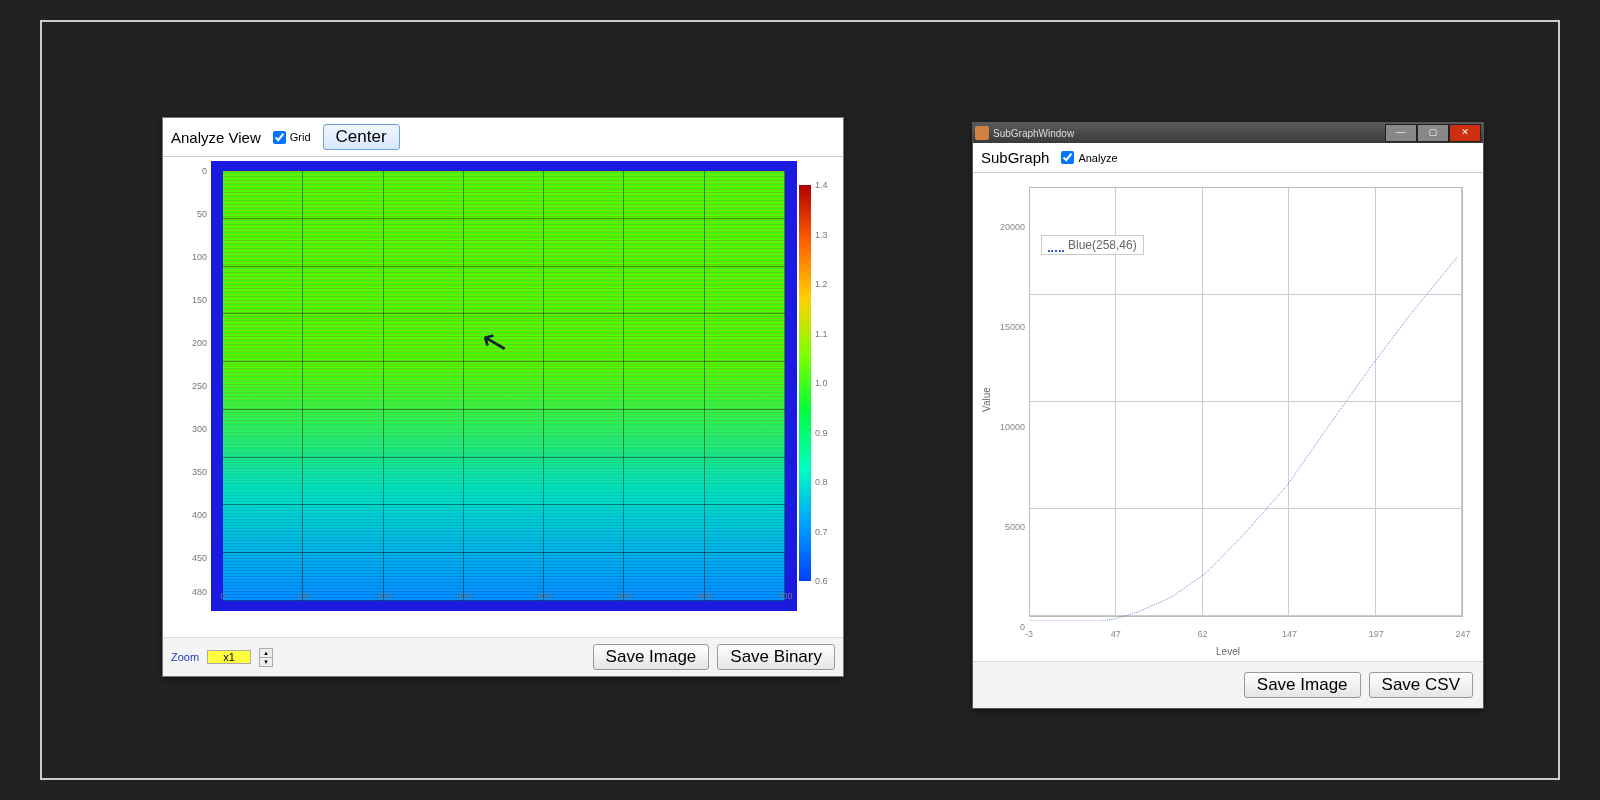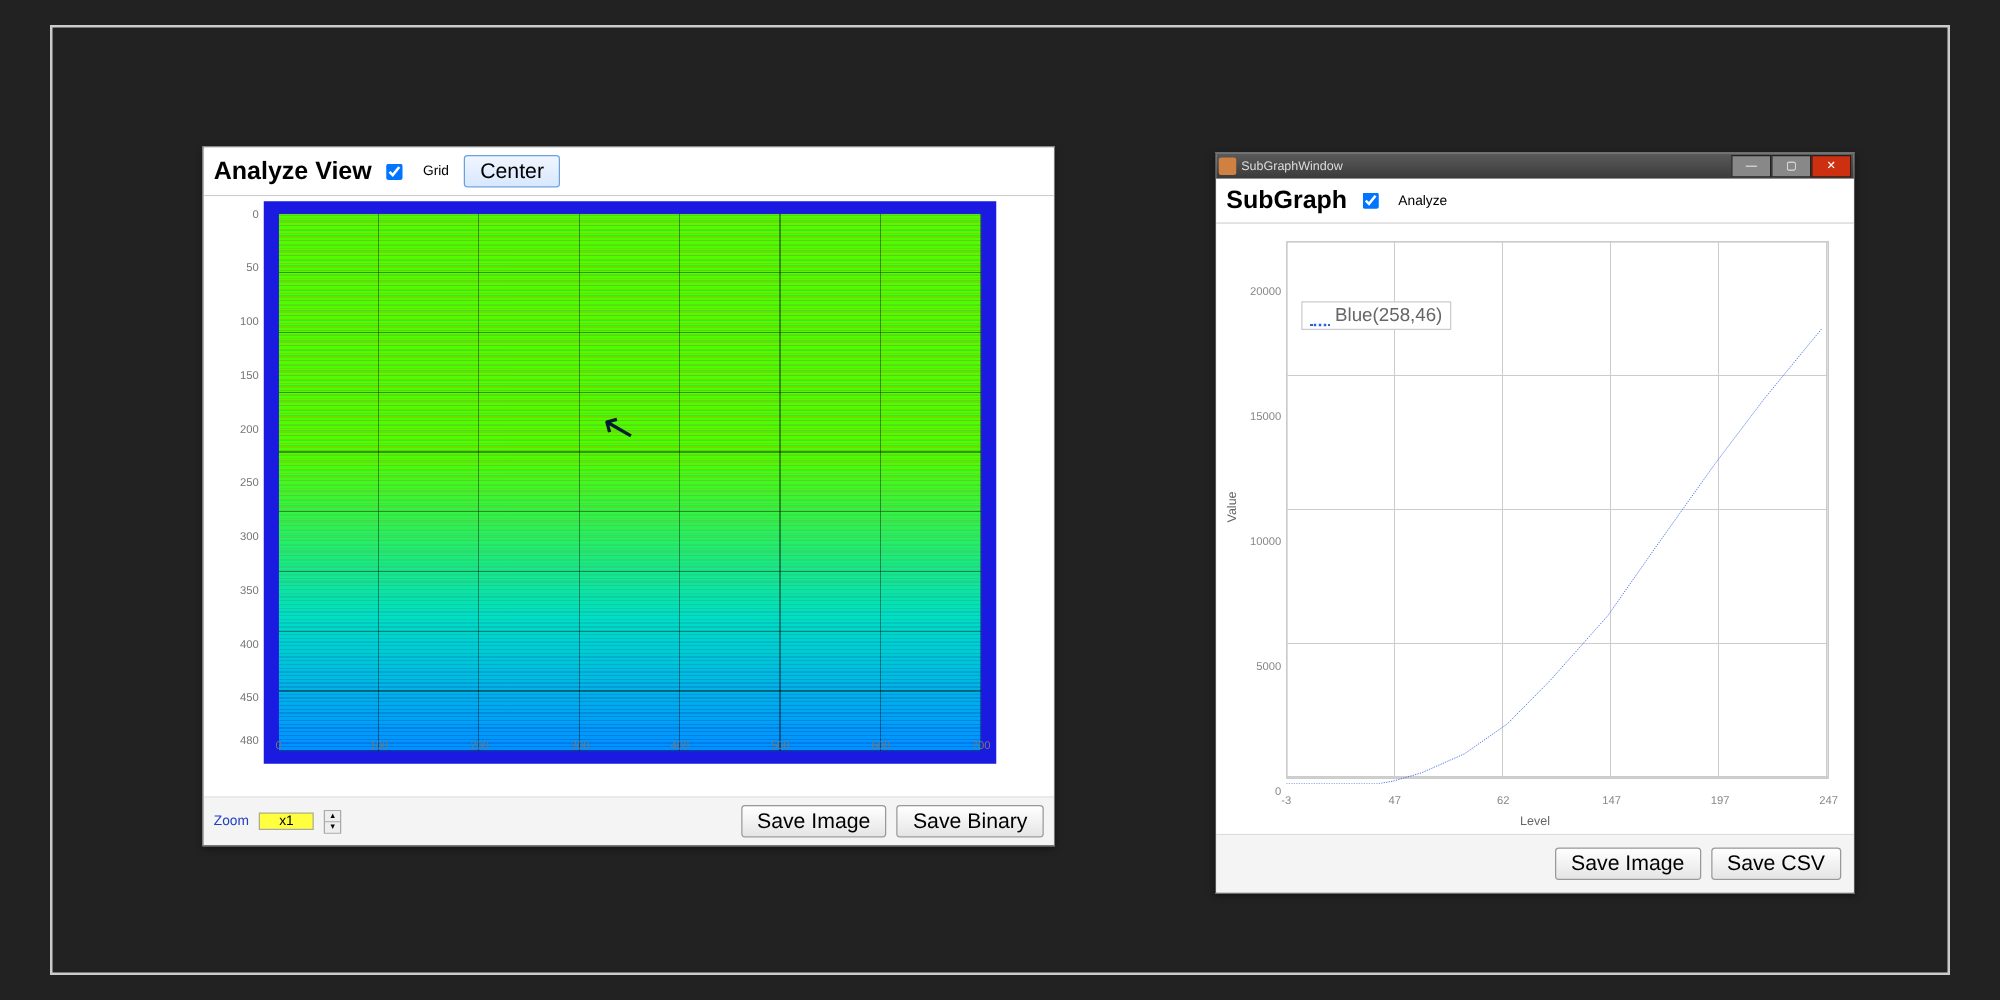--- a/index.html
+++ b/index.html
@@ -1,22 +1,22 @@
 <!DOCTYPE html>
 <html><head>
 <meta charset="utf-8">
 <style>
 html,body{margin:0;padding:0;width:1600px;height:800px;background:#222;font-family:"Segoe UI",Tahoma,sans-serif;font-size:12px;color:#000;overflow:hidden}
 .frame{position:absolute;left:40px;top:20px;right:40px;bottom:20px;border:2px solid #ccc}
 
 
 .win-left{position:absolute;left:120px;top:95px;width:680px;background:#f4f4f4;border:1px solid #777;box-shadow:0 2px 6px rgba(0,0,0,.5)}
 .win-left .toolbar{display:flex;align-items:center;gap:12px;padding:6px 8px;background:#fff;border-bottom:1px solid #ccc}
-.title-text{font-weight:bold;font-size:20px}
-.chk{display:flex;align-items:center;gap:16px;font-size:11px}
+.title-text{font-weight:normal;font-size:15px}
+.chk{display:flex;align-items:center;gap:4px;font-size:11px}
 .chk input{margin:0}
 .btn{background:linear-gradient(#fff,#e5e5e5);border:1px solid #999;border-radius:3px;padding:2px 12px;font-size:17px;cursor:pointer}
 .btn-center{border:1px solid #6aa0e0;background:linear-gradient(#f0f6ff,#d8e8ff)}
 
 .chart-area{position:relative;background:#fff;padding:4px}
 .chart-title{text-align:center;font-size:18px;color:#222;padding:2px 0 6px}
 .chart-hm{position:relative;height:450px;margin:0 42px 22px 44px}
 .hm-border{position:absolute;inset:0;background:#1a1ae0}
 .hm-inner{position:absolute;left:12px;right:12px;top:10px;bottom:10px;overflow:hidden}
 .hm-layer{position:absolute;inset:0}
@@ -68,21 +68,21 @@
 .lv-plot{position:relative;height:430px;margin:6px 12px 4px 48px}
 .lv-grid{position:absolute;inset:0;border:1px solid #bbb;background:
   repeating-linear-gradient(to right,transparent 0 calc(100%/5 - 1px),#ccc 0 calc(100%/5)),
   repeating-linear-gradient(to bottom,transparent 0 calc(100%/4 - 1px),#ccc 0 calc(100%/4))}
 .lv-yaxis{position:absolute;left:8px;top:40px;bottom:30px;width:38px}
 .lv-yaxis span{position:absolute;right:2px;font-size:9px;color:#888;transform:translateY(-50%)}
 .lv-ylab{position:absolute;left:0;top:50%;transform:rotate(-90deg) translateX(10px);transform-origin:left top;font-size:10px;color:#666}
 .lv-xaxis{position:absolute;left:48px;right:12px;bottom:14px;height:14px}
 .lv-xaxis span{position:absolute;font-size:9px;color:#888;transform:translateX(-50%)}
 .lv-xlab{position:absolute;left:50%;bottom:0;transform:translateX(-50%);font-size:10px;color:#666}
-.lv-legend{position:absolute;left:60px;top:48px;background:rgba(255,255,255,.9);border:1px solid #ccc;padding:2px 6px;font-size:15px;color:#666;display:flex;align-items:flex-end;gap:4px}
+.lv-legend{position:absolute;left:60px;top:48px;background:rgba(255,255,255,.9);border:1px solid #ccc;padding:2px 6px;font-size:12px;color:#666;display:flex;align-items:flex-end;gap:4px}
 .lv-legend .sw{width:16px;height:0;border-top:2px dotted #3060e0}
 .lv-svg{position:absolute;inset:0}
 .lv-footer{display:flex;justify-content:flex-end;gap:8px;padding:10px 10px;background:#f4f4f4;border-top:1px solid #ddd}
 </style>
 </head>
 <body>
 
 <div class="frame">
 
   <div class="win-left">
@@ -123,20 +123,34 @@
         <div class="hm-xaxis">
           <span style="left:0%">0</span>
           <span style="left:14.3%">100</span>
           <span style="left:28.6%">200</span>
           <span style="left:42.9%">300</span>
           <span style="left:57.1%">400</span>
           <span style="left:71.4%">500</span>
           <span style="left:85.7%">600</span>
           <span style="left:100%">700</span>
         </div>
+        <div class="colorbar">
+          <div class="cb-grad"></div>
+          <div class="cb-ticks">
+            <span style="top:0%">1.4</span>
+            <span style="top:12.5%">1.3</span>
+            <span style="top:25%">1.2</span>
+            <span style="top:37.5%">1.1</span>
+            <span style="top:50%">1.0</span>
+            <span style="top:62.5%">0.9</span>
+            <span style="top:75%">0.8</span>
+            <span style="top:87.5%">0.7</span>
+            <span style="top:100%">0.6</span>
+          </div>
+        </div>
       </div>
     </div>
 
     <div class="statusbar">
       <span class="zoom-label">Zoom</span>
       <span class="zoom-val">x1</span>
       <div class="spin">
         <div>▴</div>
         <div>▾</div>
       </div>

